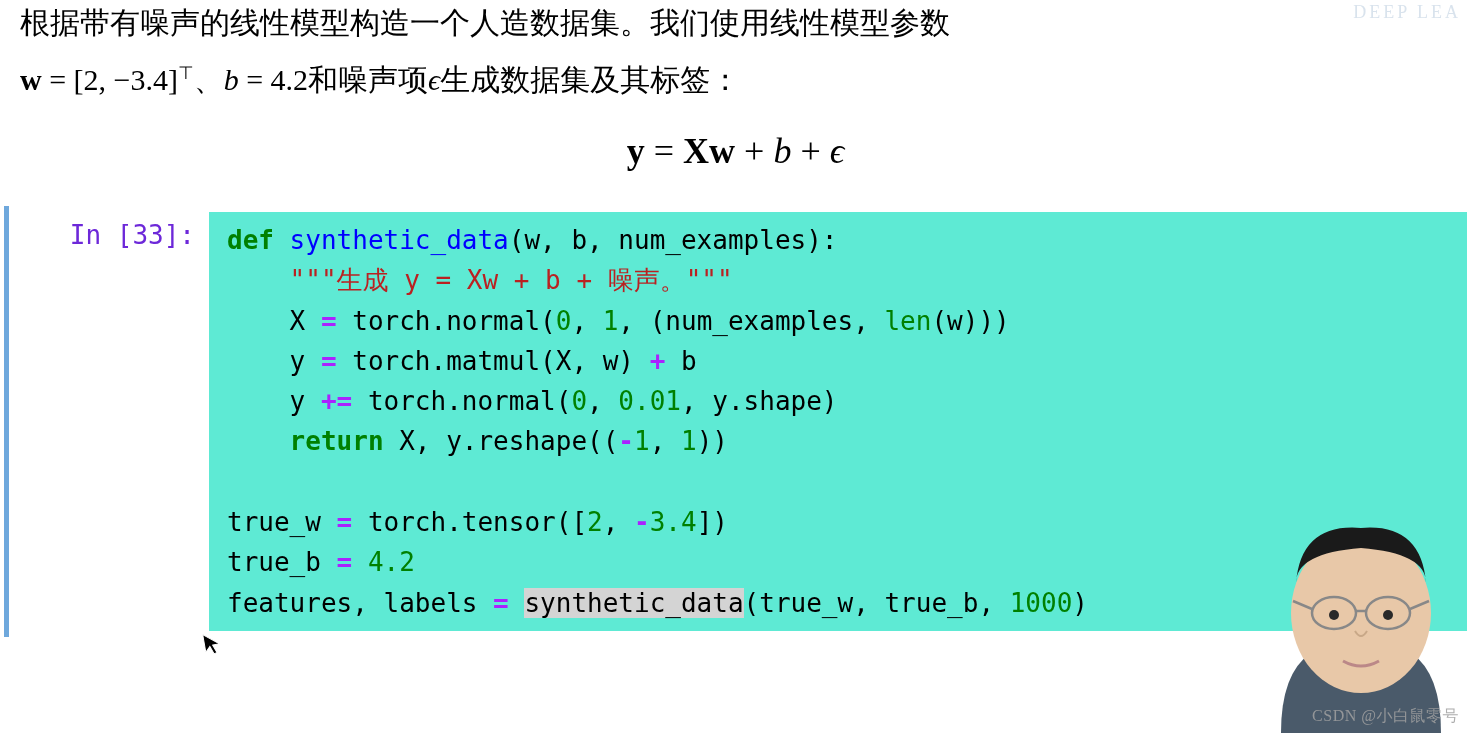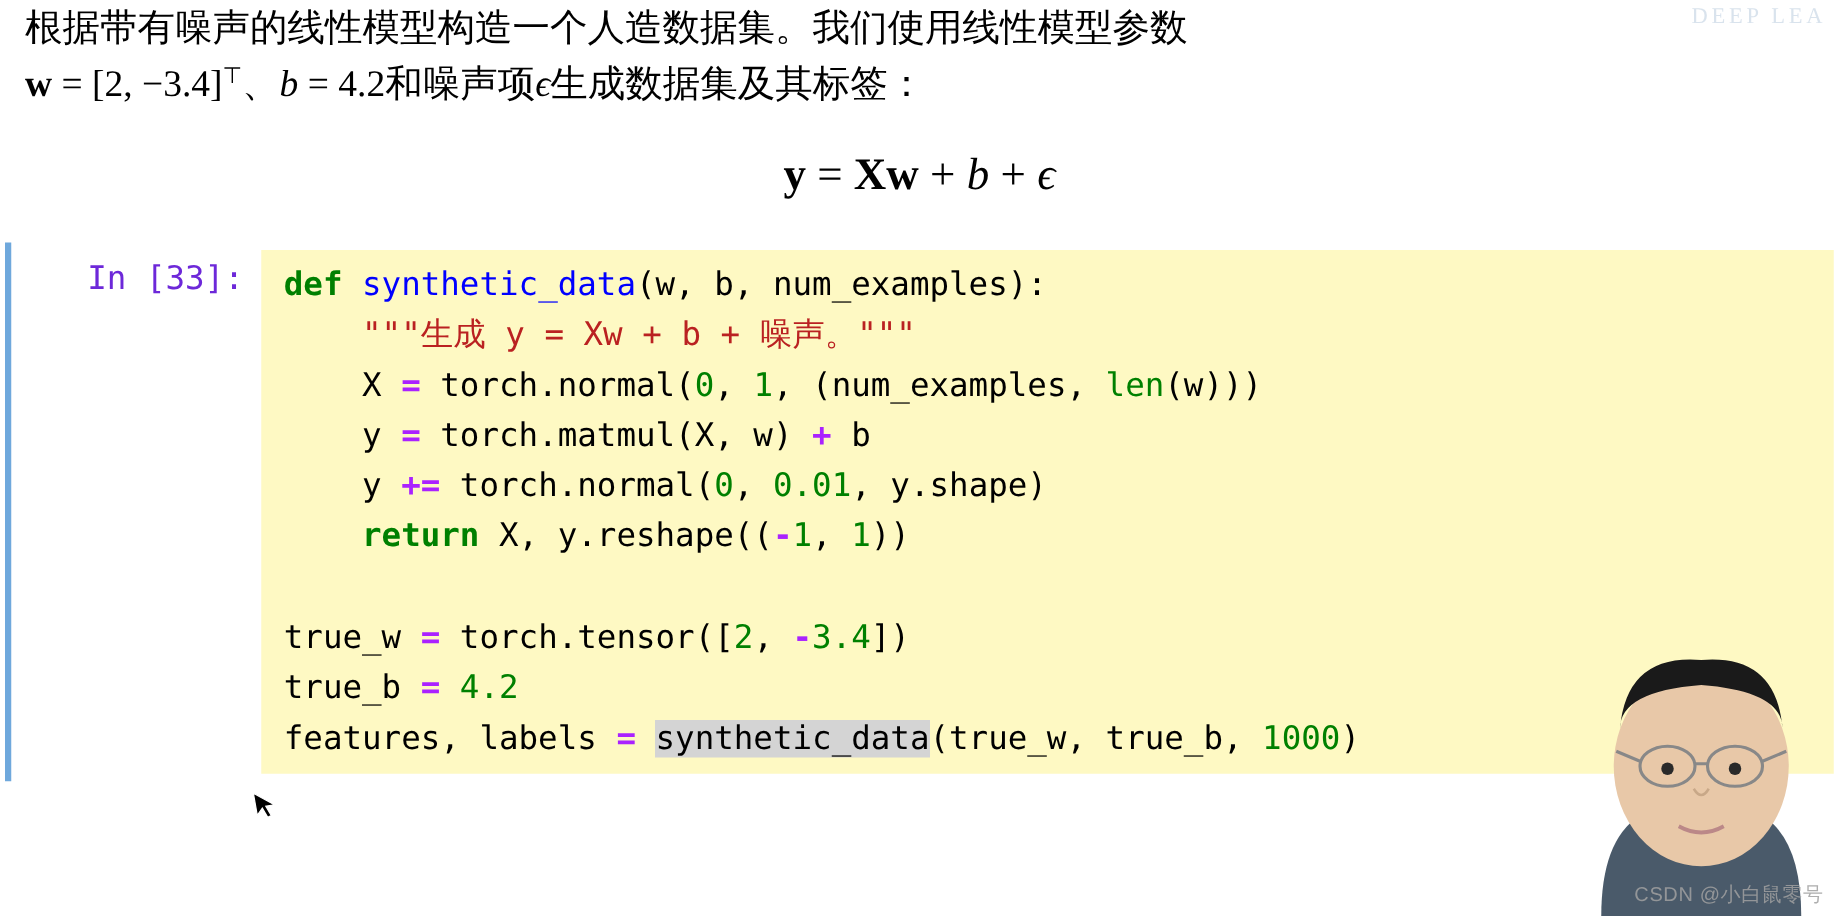--- a/index.html
+++ b/index.html
@@ -16,21 +16,21 @@
   .prose {
     padding: 0 12px 0 20px;
     line-height: 1.5;
   }
   .prose .p1 {
     font-size: 30px;
   }
   .formula-line {
     font-family: "Times New Roman", serif;
     font-size: 30px;
-    margin-top: 0;
+    margin-top: 12px;
   }
   .bold { font-weight: bold; }
   .sup { font-size: 0.6em; vertical-align: super; }
   .ital { font-style: italic; }
   .equation {
     text-align: center;
     font-size: 36px;
     font-family: "Times New Roman", serif;
     margin: 28px 0 34px 0;
   }
@@ -48,21 +48,21 @@
     width: 200px;
     text-align: right;
     padding: 8px 14px 8px 0;
     font-family: "Menlo", "Monaco", "Consolas", monospace;
     font-size: 26px;
     color: #6d28d9;
     flex-shrink: 0;
   }
   .code-col {
     flex: 1;
-    background: #fef9c3;
+    background: #5eead4;
     padding: 8px 12px 8px 18px;
     font-family: "Menlo", "Monaco", "Consolas", monospace;
     font-size: 26px;
     line-height: 1.55;
     color: #000000;
     white-space: pre;
     overflow: hidden;
   }
   .kw { color: #008000; font-weight: bold; }
   .fn { color: #0000FF; }
@@ -88,21 +88,21 @@
     width: 220px;
     height: 230px;
     overflow: hidden;
   }
   .presenter svg { width: 100%; height: 100%; }
 
   .watermark {
     position: absolute;
     right: 12px;
     bottom: 6px;
-    font-family: Liberation Sans, sans-serif;
+    font-family: Liberation Serif, serif;
     font-size: 16px;
     color: rgba(160,160,160,0.85);
     letter-spacing: 0.5px;
   }
   .wm-top {
     position: absolute;
     right: 10px;
     top: 2px;
     font-family: Liberation Serif, serif;
     font-size: 18px;

